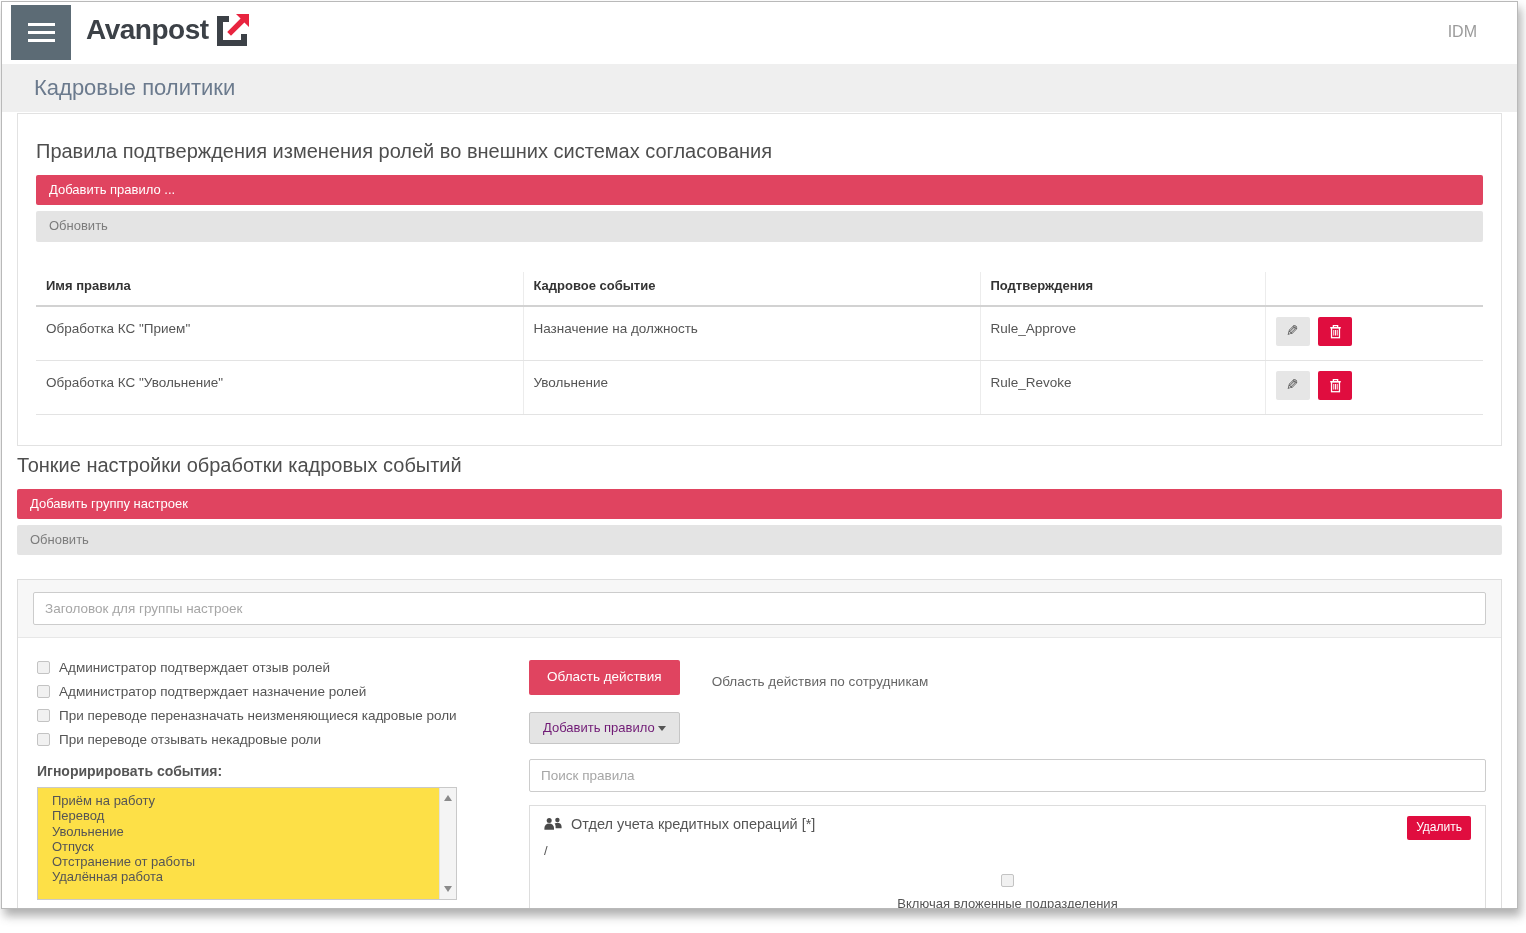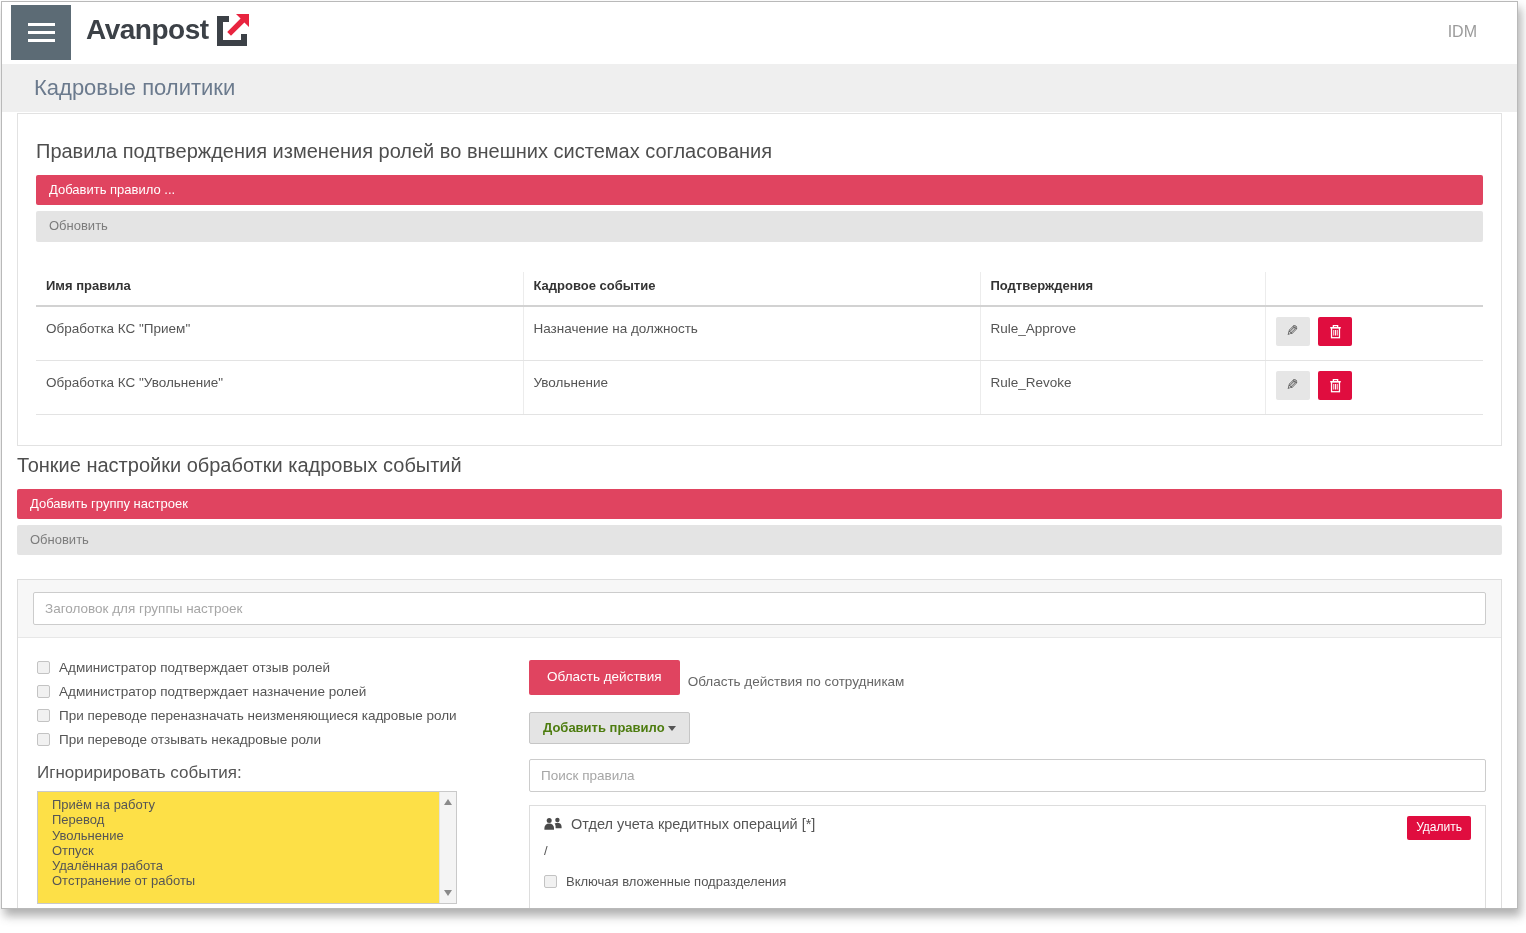--- a/index.html
+++ b/index.html
@@ -87,24 +87,23 @@
     border-radius: 2px;
     padding: 8px 13px;
     cursor: pointer;
     font-family: inherit;
     line-height: 1.1;
   }
   .btn-rose { background: #e04460; color: #fff; }
   .btn-gray { background: #e4e4e4; color: #7c7c7c; }
   .btn-danger { background: #e00d3f; color: #fff; }
   .btn-dropdown {
-    background: #e4e4e4; color: #4d7c0f;
+    background: #e4e4e4; color: #701a75;
     border: 1px solid #c6c6c6;
     gap: 3px;
-    font-weight: bold;
   }
   .caret {
     width: 0; height: 0;
     border-left: 4px solid transparent;
     border-right: 4px solid transparent;
     border-top: 5px solid #555;
     display: inline-block;
   }
   
   table.rules {
@@ -183,22 +182,23 @@
   input[type="checkbox"] {
     appearance: none; -webkit-appearance: none;
     width: 13px; height: 13px;
     border: 1px solid #c3c3c3;
     background: #f1f1f1;
     border-radius: 2px;
     cursor: pointer;
     flex: 0 0 13px;
   }
   .ignore-label {
-    font-size: 17px; color: #555;
+    font-size: 14px; color: #555;
     margin: 16px 0 8px 0;
+    font-weight: bold;
   }
   .listbox {
     position: relative;
     width: 420px; height: 113px;
     border: 1px solid #c9c9c9;
     background: #fde047;
     padding: 5px 24px 5px 14px;
     overflow: hidden;
   }
   .listbox .lb-item {
@@ -212,41 +212,41 @@
     width: 17px;
     background: #f4f4f4;
     border-left: 1px solid #e2e2e2;
     cursor: pointer;
   }
   .lb-arrow { position: absolute; left: 4px; width: 0; height: 0;
     border-left: 4.5px solid transparent; border-right: 4.5px solid transparent; }
   .lb-arrow.up { top: 7px; border-bottom: 6px solid #8a8a8a; }
   .lb-arrow.down { bottom: 7px; border-top: 6px solid #8a8a8a; }
   
-  .scope-row { display: flex; align-items: center; gap: 8px; }
+  .scope-row { display: flex; align-items: center; gap: 32px; }
   .btn-scope { padding: 10px 18px; font-size: 13.5px; }
   .scope-text { font-size: 13.5px; color: #666; margin-top: 7px; }
   .addrule-row { margin-top: 17px; }
   .search-row { margin-top: 15px; }
   .order-row { margin-top: 14px; margin-bottom: 0; }
   .dept-card {
     margin-top: 13px;
     border: 1px solid #ddd;
     padding: 10px 14px 14px 14px;
     min-height: 118px;
   }
   .dept-head { display: flex; align-items: flex-start; }
   .dept-title {
     display: flex; align-items: center; gap: 7px;
     font-size: 14.5px; color: #555;
     flex: 1;
   }
   .btn-small { padding: 5px 9px; font-size: 12px; }
   .dept-path { font-size: 13px; color: #555; margin-top: 3px; }
-  .dept-card .cb-row { margin-top: 16px; margin-bottom: 0; font-size: 13px; }
+  .dept-card .cb-row { margin-top: 16px; margin-bottom: 0; font-size: 13px; flex-direction: column; }
 </style>
 </head>
 <body>
 
 <div class="frame">
 
   <header class="app-header">
     <div class="hamburger-btn">
       <span class="bar"></span>
       <span class="bar"></span>
@@ -358,22 +358,22 @@
             <input type="checkbox" style="">
             <span>При переводе отзывать некадровые роли</span>
           </label>
 
           <div class="ignore-label">Игноририровать события:</div>
           <div class="listbox">
             <div class="lb-item">Приём на работу</div>
             <div class="lb-item">Перевод</div>
             <div class="lb-item">Увольнение</div>
             <div class="lb-item">Отпуск</div>
+            <div class="lb-item">Отстранение от работы</div>
             <div class="lb-item">Удалённая работа</div>
-            <div class="lb-item">Отстранение от работы</div>
             <div class="lb-scroll">
               <span class="lb-arrow up"></span>
               <span class="lb-arrow down"></span>
             </div>
           </div>
         </div>
 
         <div class="col-right">
           <div class="scope-row">
             <button class="btn btn-rose btn-scope">Область действия</button>

